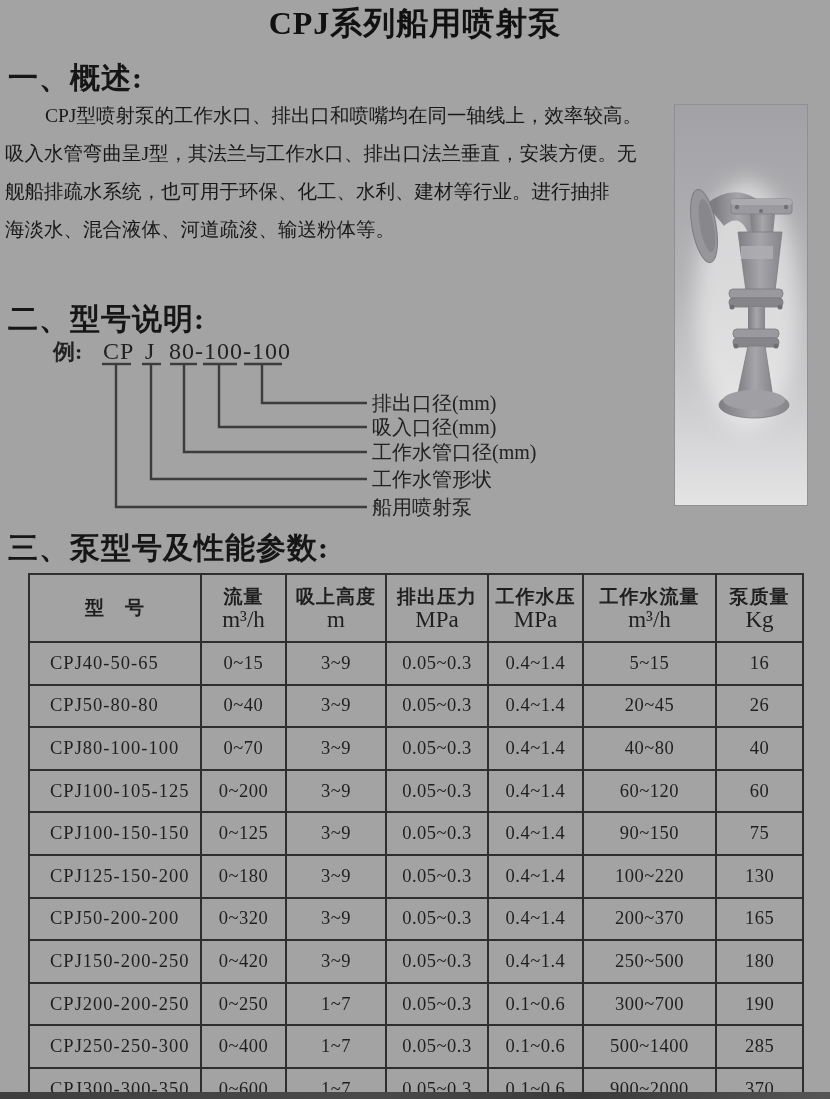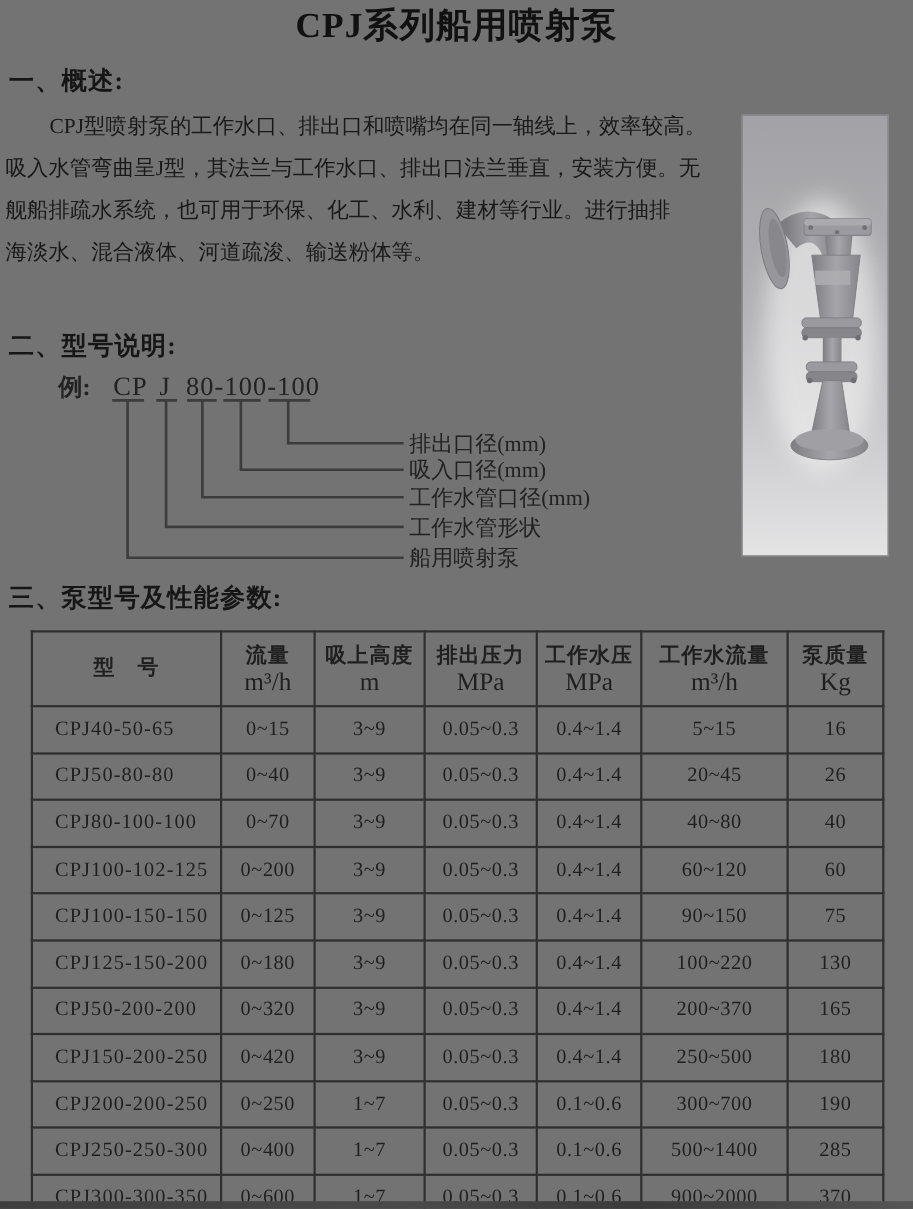--- a/index.html
+++ b/index.html
@@ -1,28 +1,28 @@
 <!DOCTYPE html>
 <html><head>
 <meta charset="utf-8">
 <style>
   html,body{margin:0;padding:0;background:#e9e9e9;}
   .page{
     position:relative;width:830px;height:1099px;margin:0 auto;
-    background:#737373;overflow:hidden;
+    background:#a3a3a3;overflow:hidden;
     font-family:"Liberation Serif","DejaVu Serif",serif;
     color:#1c1c1c;
   }
   .title{
     position:absolute;top:2px;left:0;width:100%;
     text-align:center;font-size:32px;font-weight:bold;margin:0;
     letter-spacing:1px;color:#111;
   }
   .sec-heading{
-    position:absolute;left:8px;font-size:23px;font-weight:bold;
+    position:absolute;left:8px;font-size:30px;font-weight:bold;
     letter-spacing:1px;color:#161616;
   }
   .sec1{top:58px;}
   .sec2{top:299px;}
   .sec3{top:528px;text-align:center;}
   .para{
     position:absolute;left:5px;top:97px;width:662px;
     font-size:19.5px;line-height:38px;text-align:justify;color:#191919;
   }
   .pline{white-space:nowrap;}
@@ -221,21 +221,21 @@
         <tr>
           <td class="model">CPJ80-100-100</td>
           <td>0~70</td>
           <td>3~9</td>
           <td>0.05~0.3</td>
           <td>0.4~1.4</td>
           <td>40~80</td>
           <td>40</td>
         </tr>
         <tr>
-          <td class="model">CPJ100-102-125</td>
+          <td class="model">CPJ100-105-125</td>
           <td>0~200</td>
           <td>3~9</td>
           <td>0.05~0.3</td>
           <td>0.4~1.4</td>
           <td>60~120</td>
           <td>60</td>
         </tr>
         <tr>
           <td class="model">CPJ100-150-150</td>
           <td>0~125</td>

